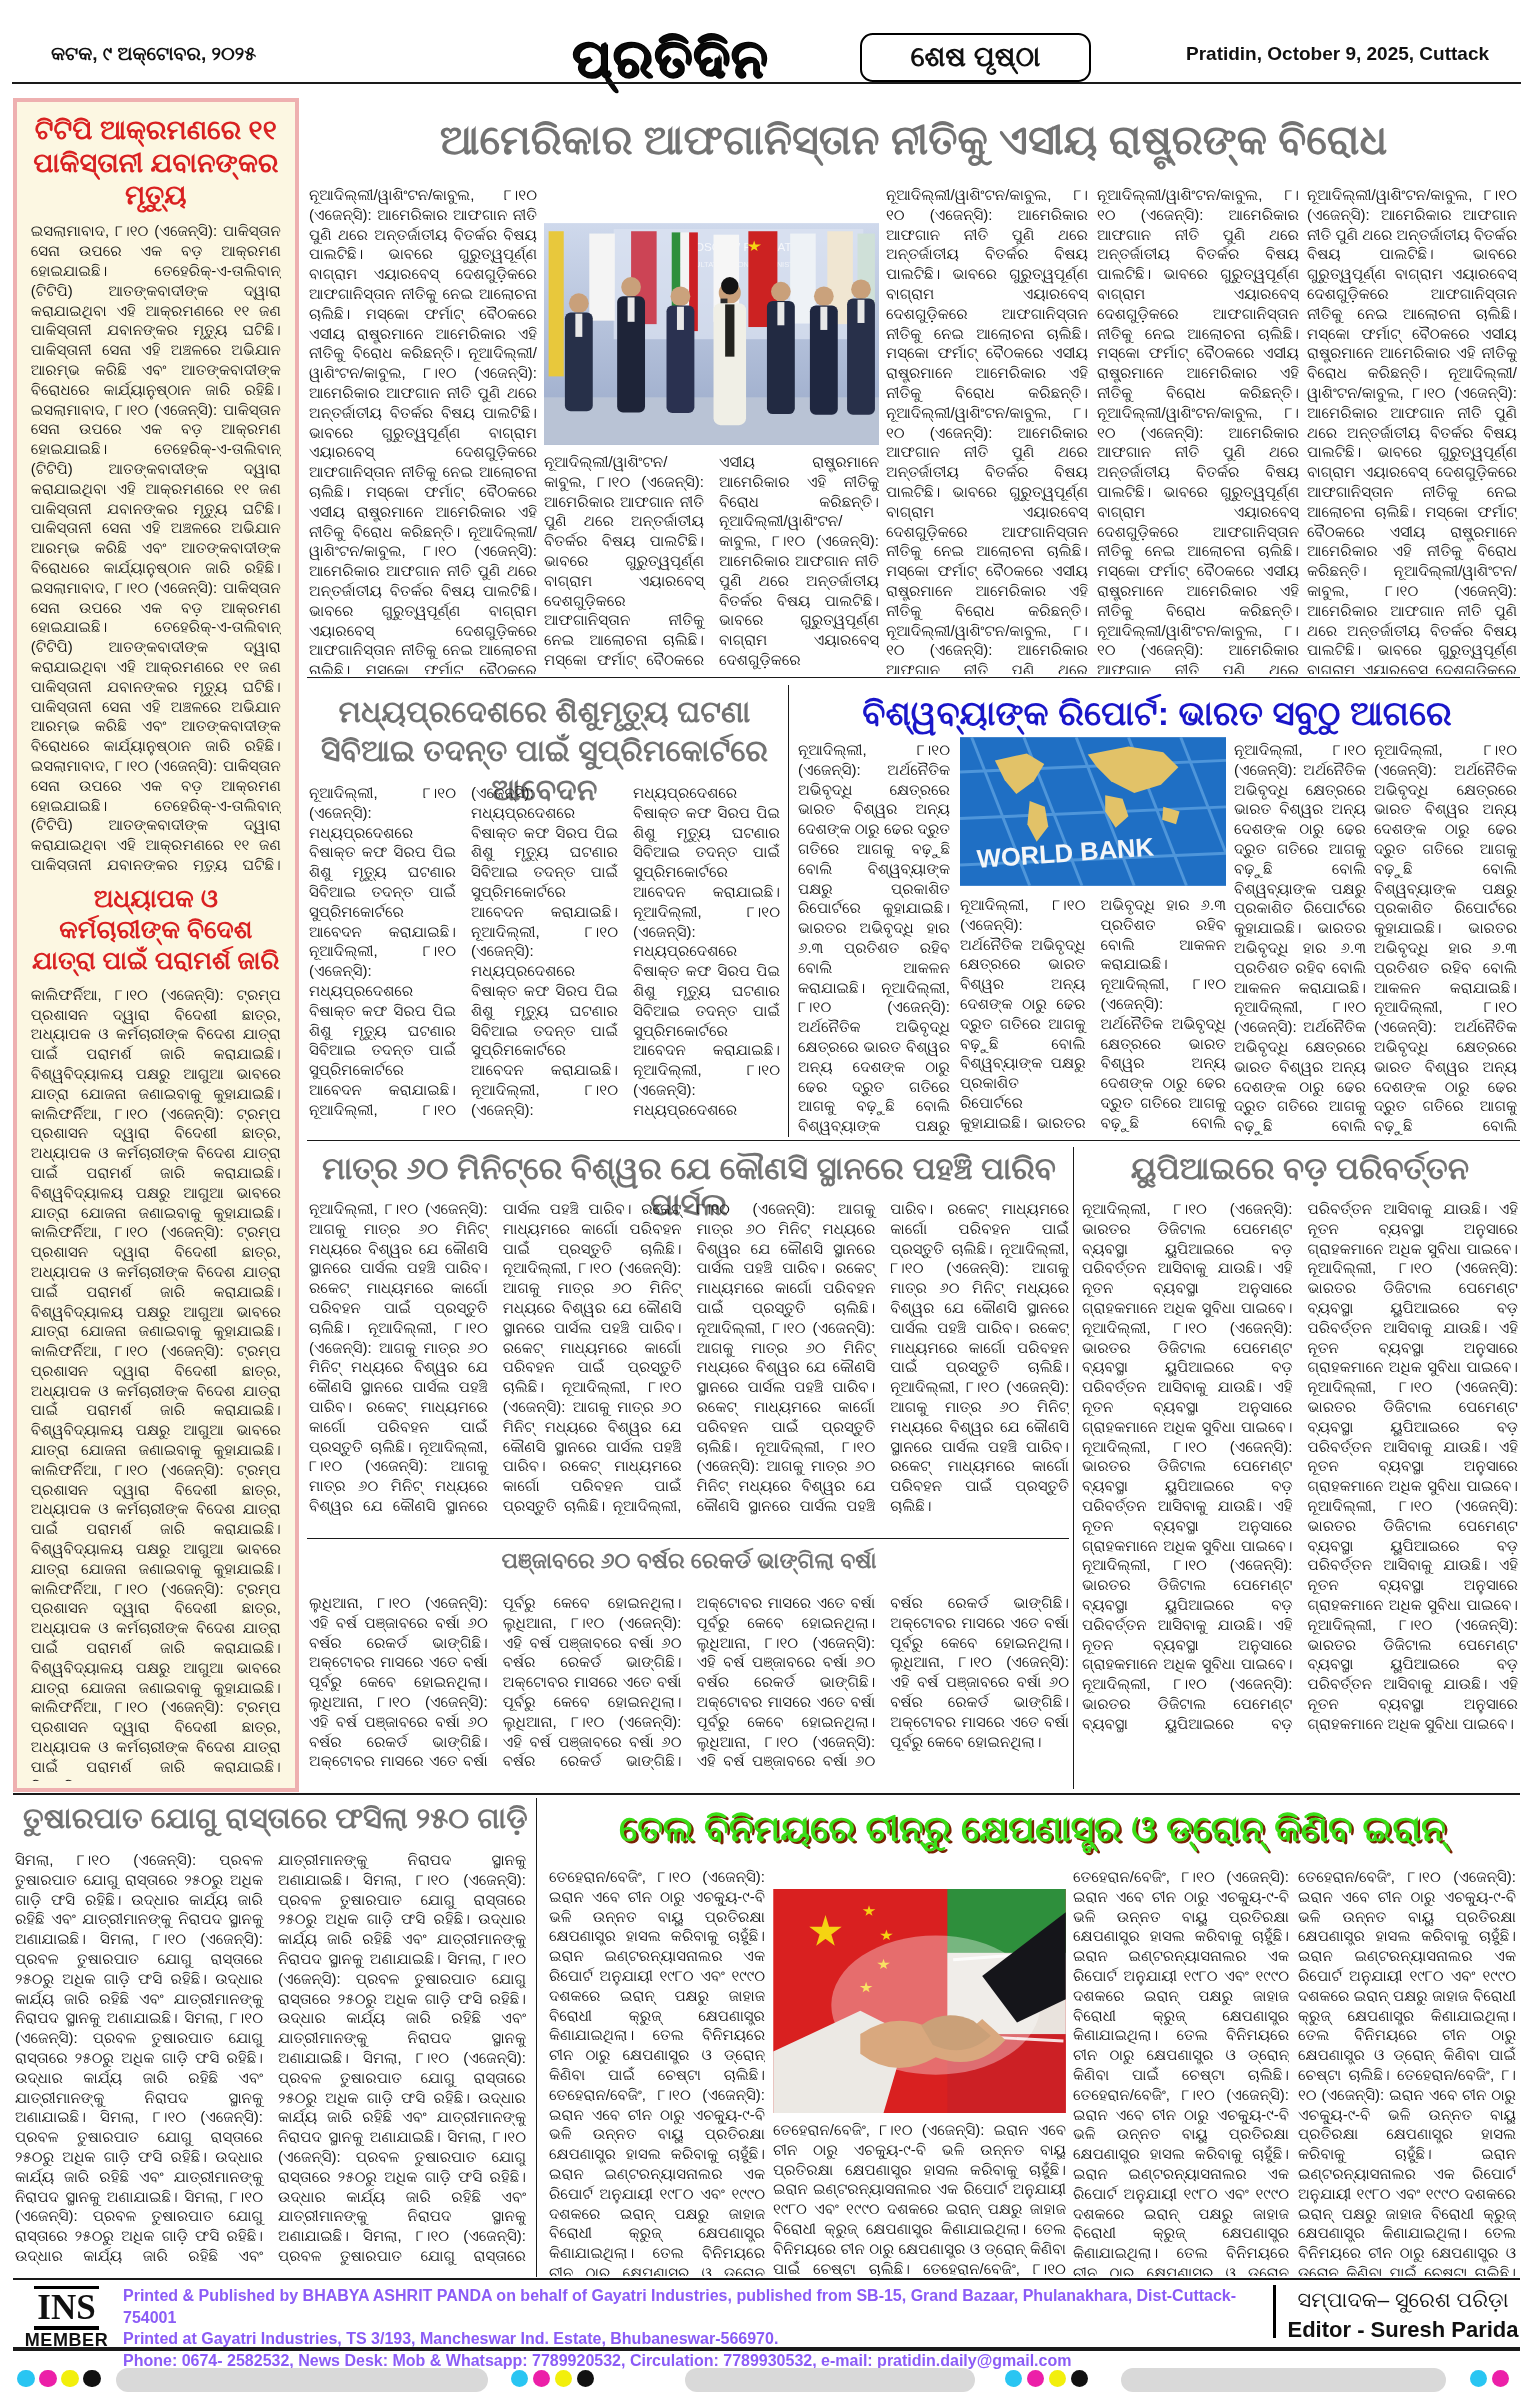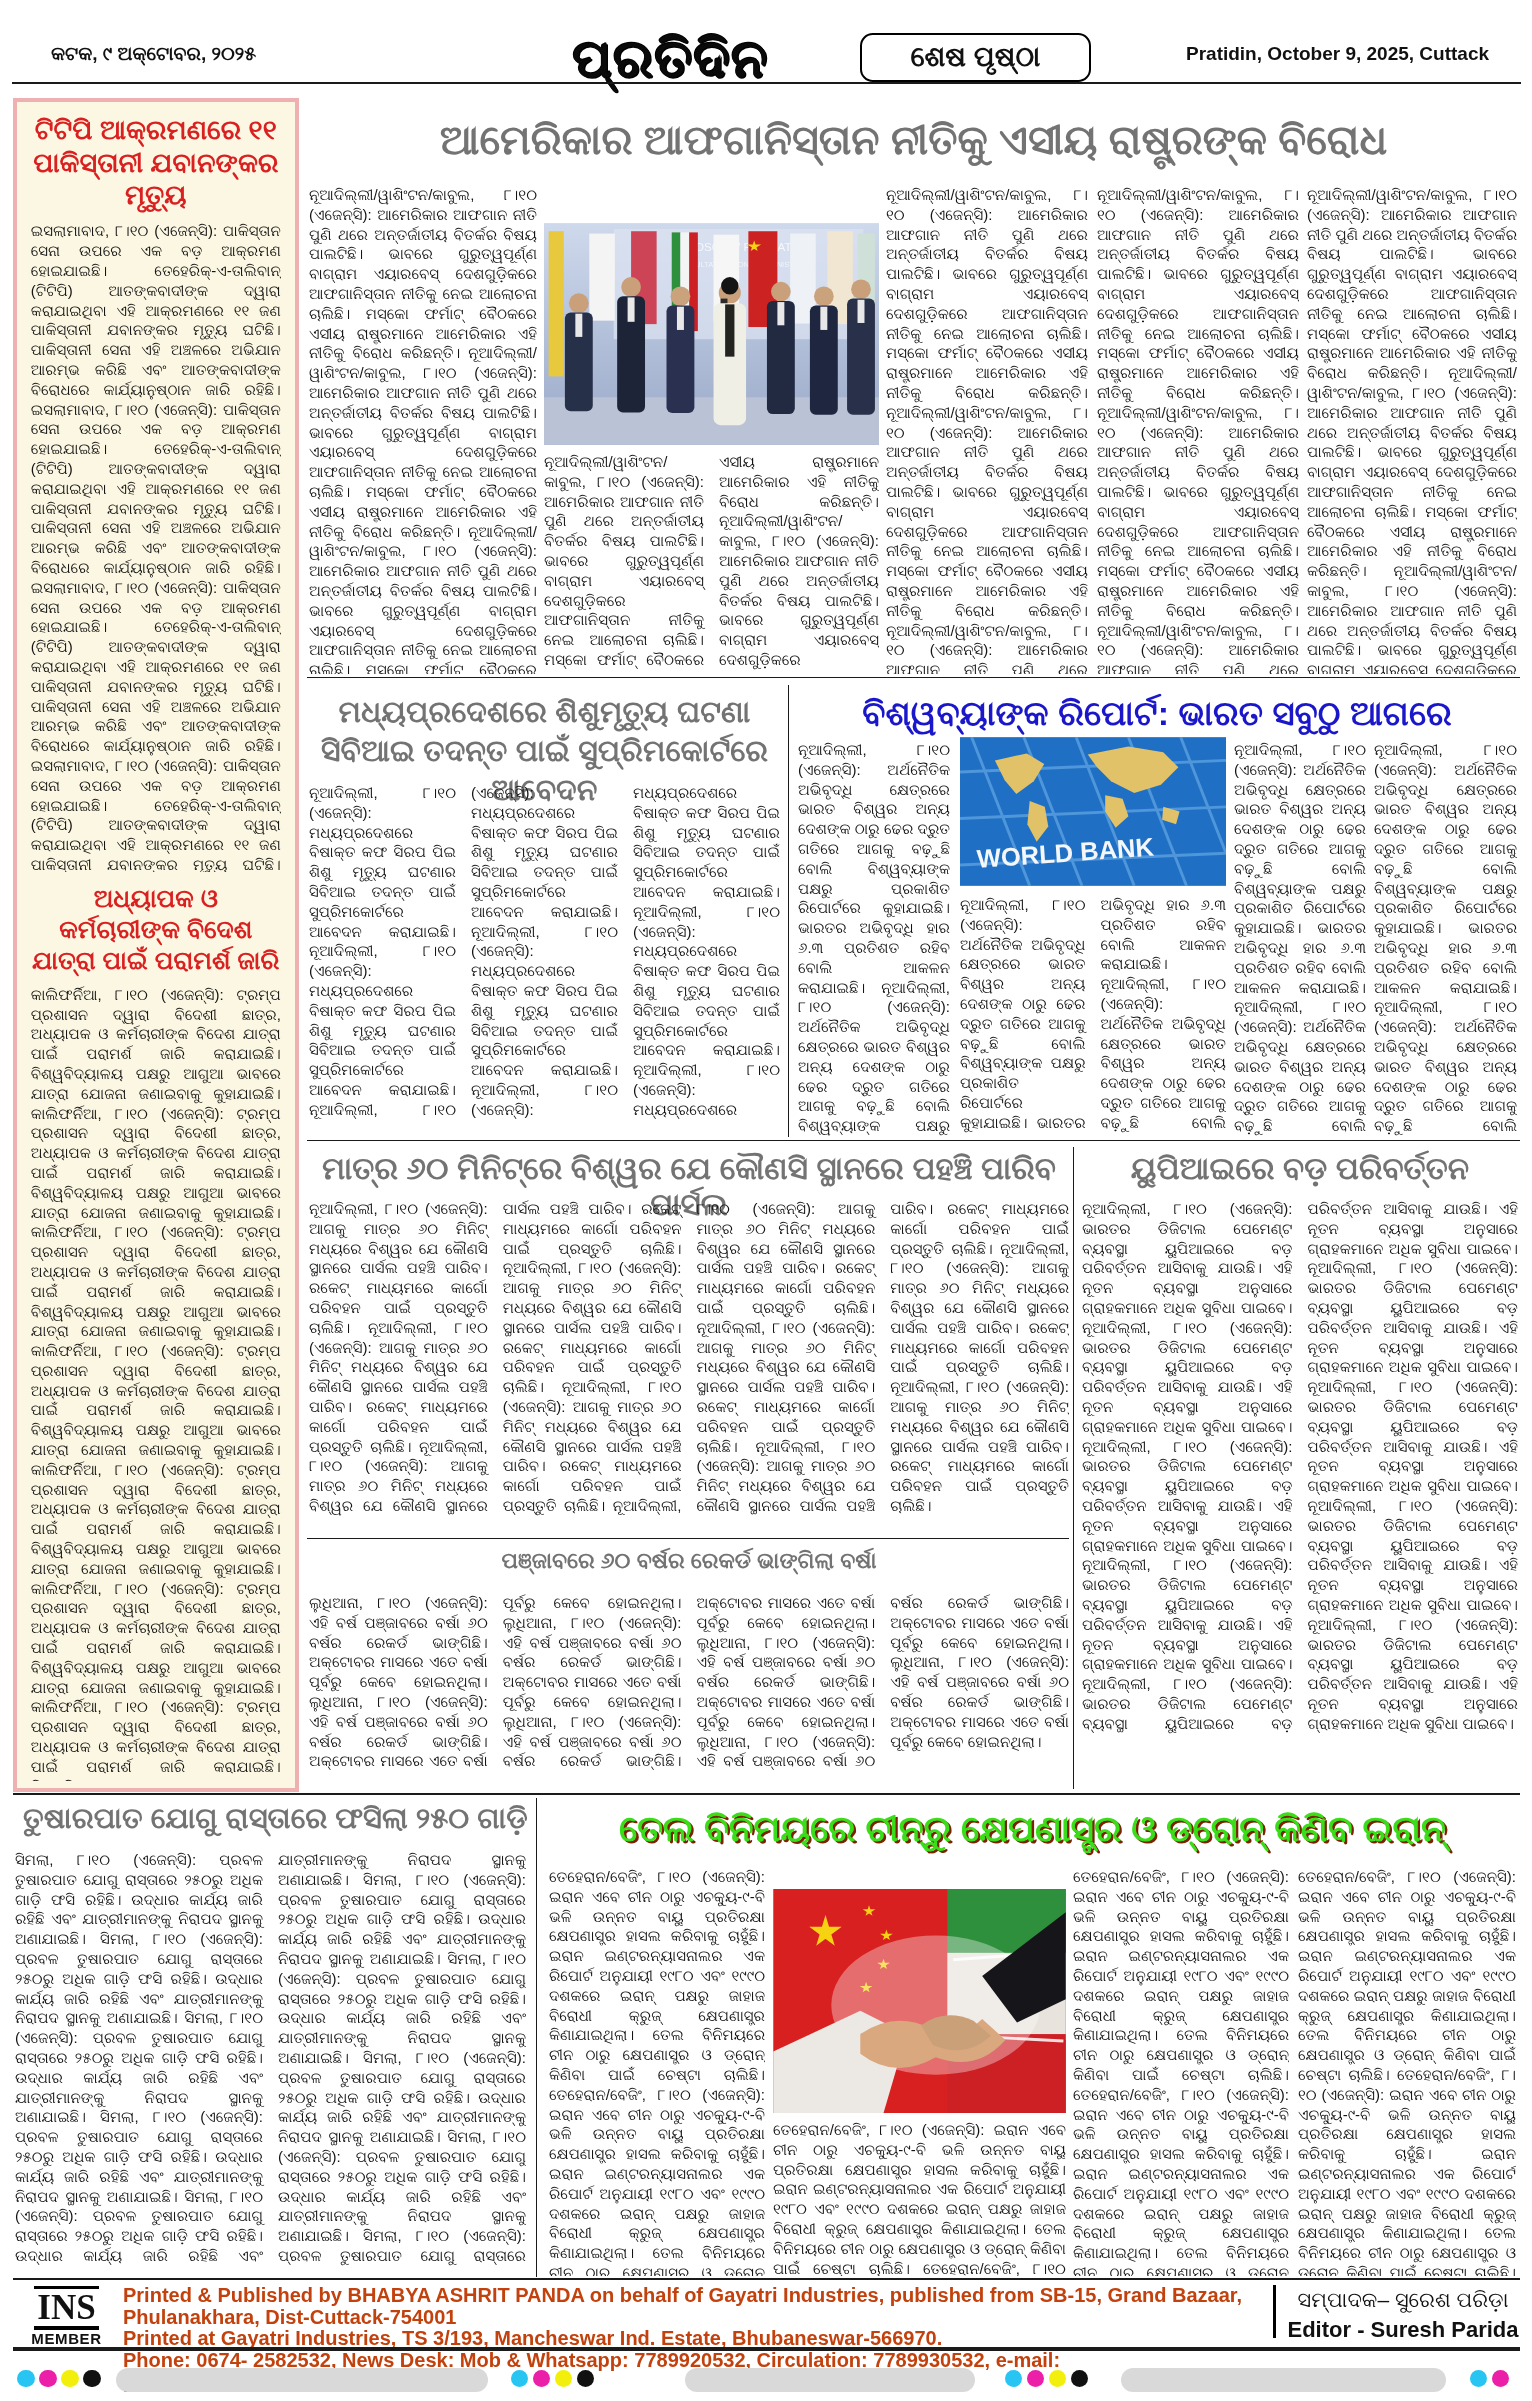--- a/index.html
+++ b/index.html
@@ -15,26 +15,26 @@
   .hl-green{color:#3ade18;text-shadow:2.3px 2.3px 0 #7a2303;}
   .sidebar-box{background:#fcf7e2;border:4.1px solid #eeb0b0;box-sizing:border-box;padding:11.6px 14px;}
   .cols2{column-count:2;column-gap:15px;}
   .cols3{column-count:3;column-gap:15px;}
   .cols4{column-count:4;column-gap:15px;}
   .masthead{font-weight:900;font-size:53px;letter-spacing:1.2px;color:#0a0a0a;
             text-shadow:1.2px 1.2px 0 #000,-0.6px -0.6px 0 #000;}
   .pill{border:2.3px solid #000;border-radius:12.8px;background:#fff;display:flex;align-items:center;justify-content:center;
         font-weight:bold;font-size:28px;}
   .datefont{font-weight:bold;font-size:19px;}
-  .footer-line{font-weight:bold;font-size:20px;line-height:21.5px;color:#c2410c;}
+  .footer-line{font-weight:bold;font-size:16px;line-height:21.5px;color:#8b5cf6;}
   .regdot{width:17.4px;height:17.4px;border-radius:50%;display:inline-block;margin-right:4.6px;}
   .regoval{height:24.4px;border-radius:12.2px;background:#d9d9d9;}
   .ins{font-family:"Liberation Serif","DejaVu Serif",serif;font-weight:bold;font-size:35px;line-height:1;
        border-top:3.5px solid #000;border-bottom:4.6px solid #000;padding:1.2px 3.5px;display:inline-block;}
-  .ins-member{font-weight:bold;font-size:15px;letter-spacing:0.6px;}
+  .ins-member{font-weight:bold;font-size:18px;letter-spacing:0.6px;}
   svg text{font-family:"Liberation Sans","DejaVu Sans",sans-serif;}
 </style>
 </head>
 <body>
 
 <div class="page">
 
   <div class="abs datefont" style="left:51px;top:43px;">କଟକ, ୯ ଅକ୍ଟୋବର, ୨୦୨୫</div>
   <div class="abs masthead" style="left:572px;top:28px;text-align:right;">ପ୍ରତିଦିନ</div>
   <div class="abs pill" style="left:860px;top:33px;width:227px;height:45px;">

